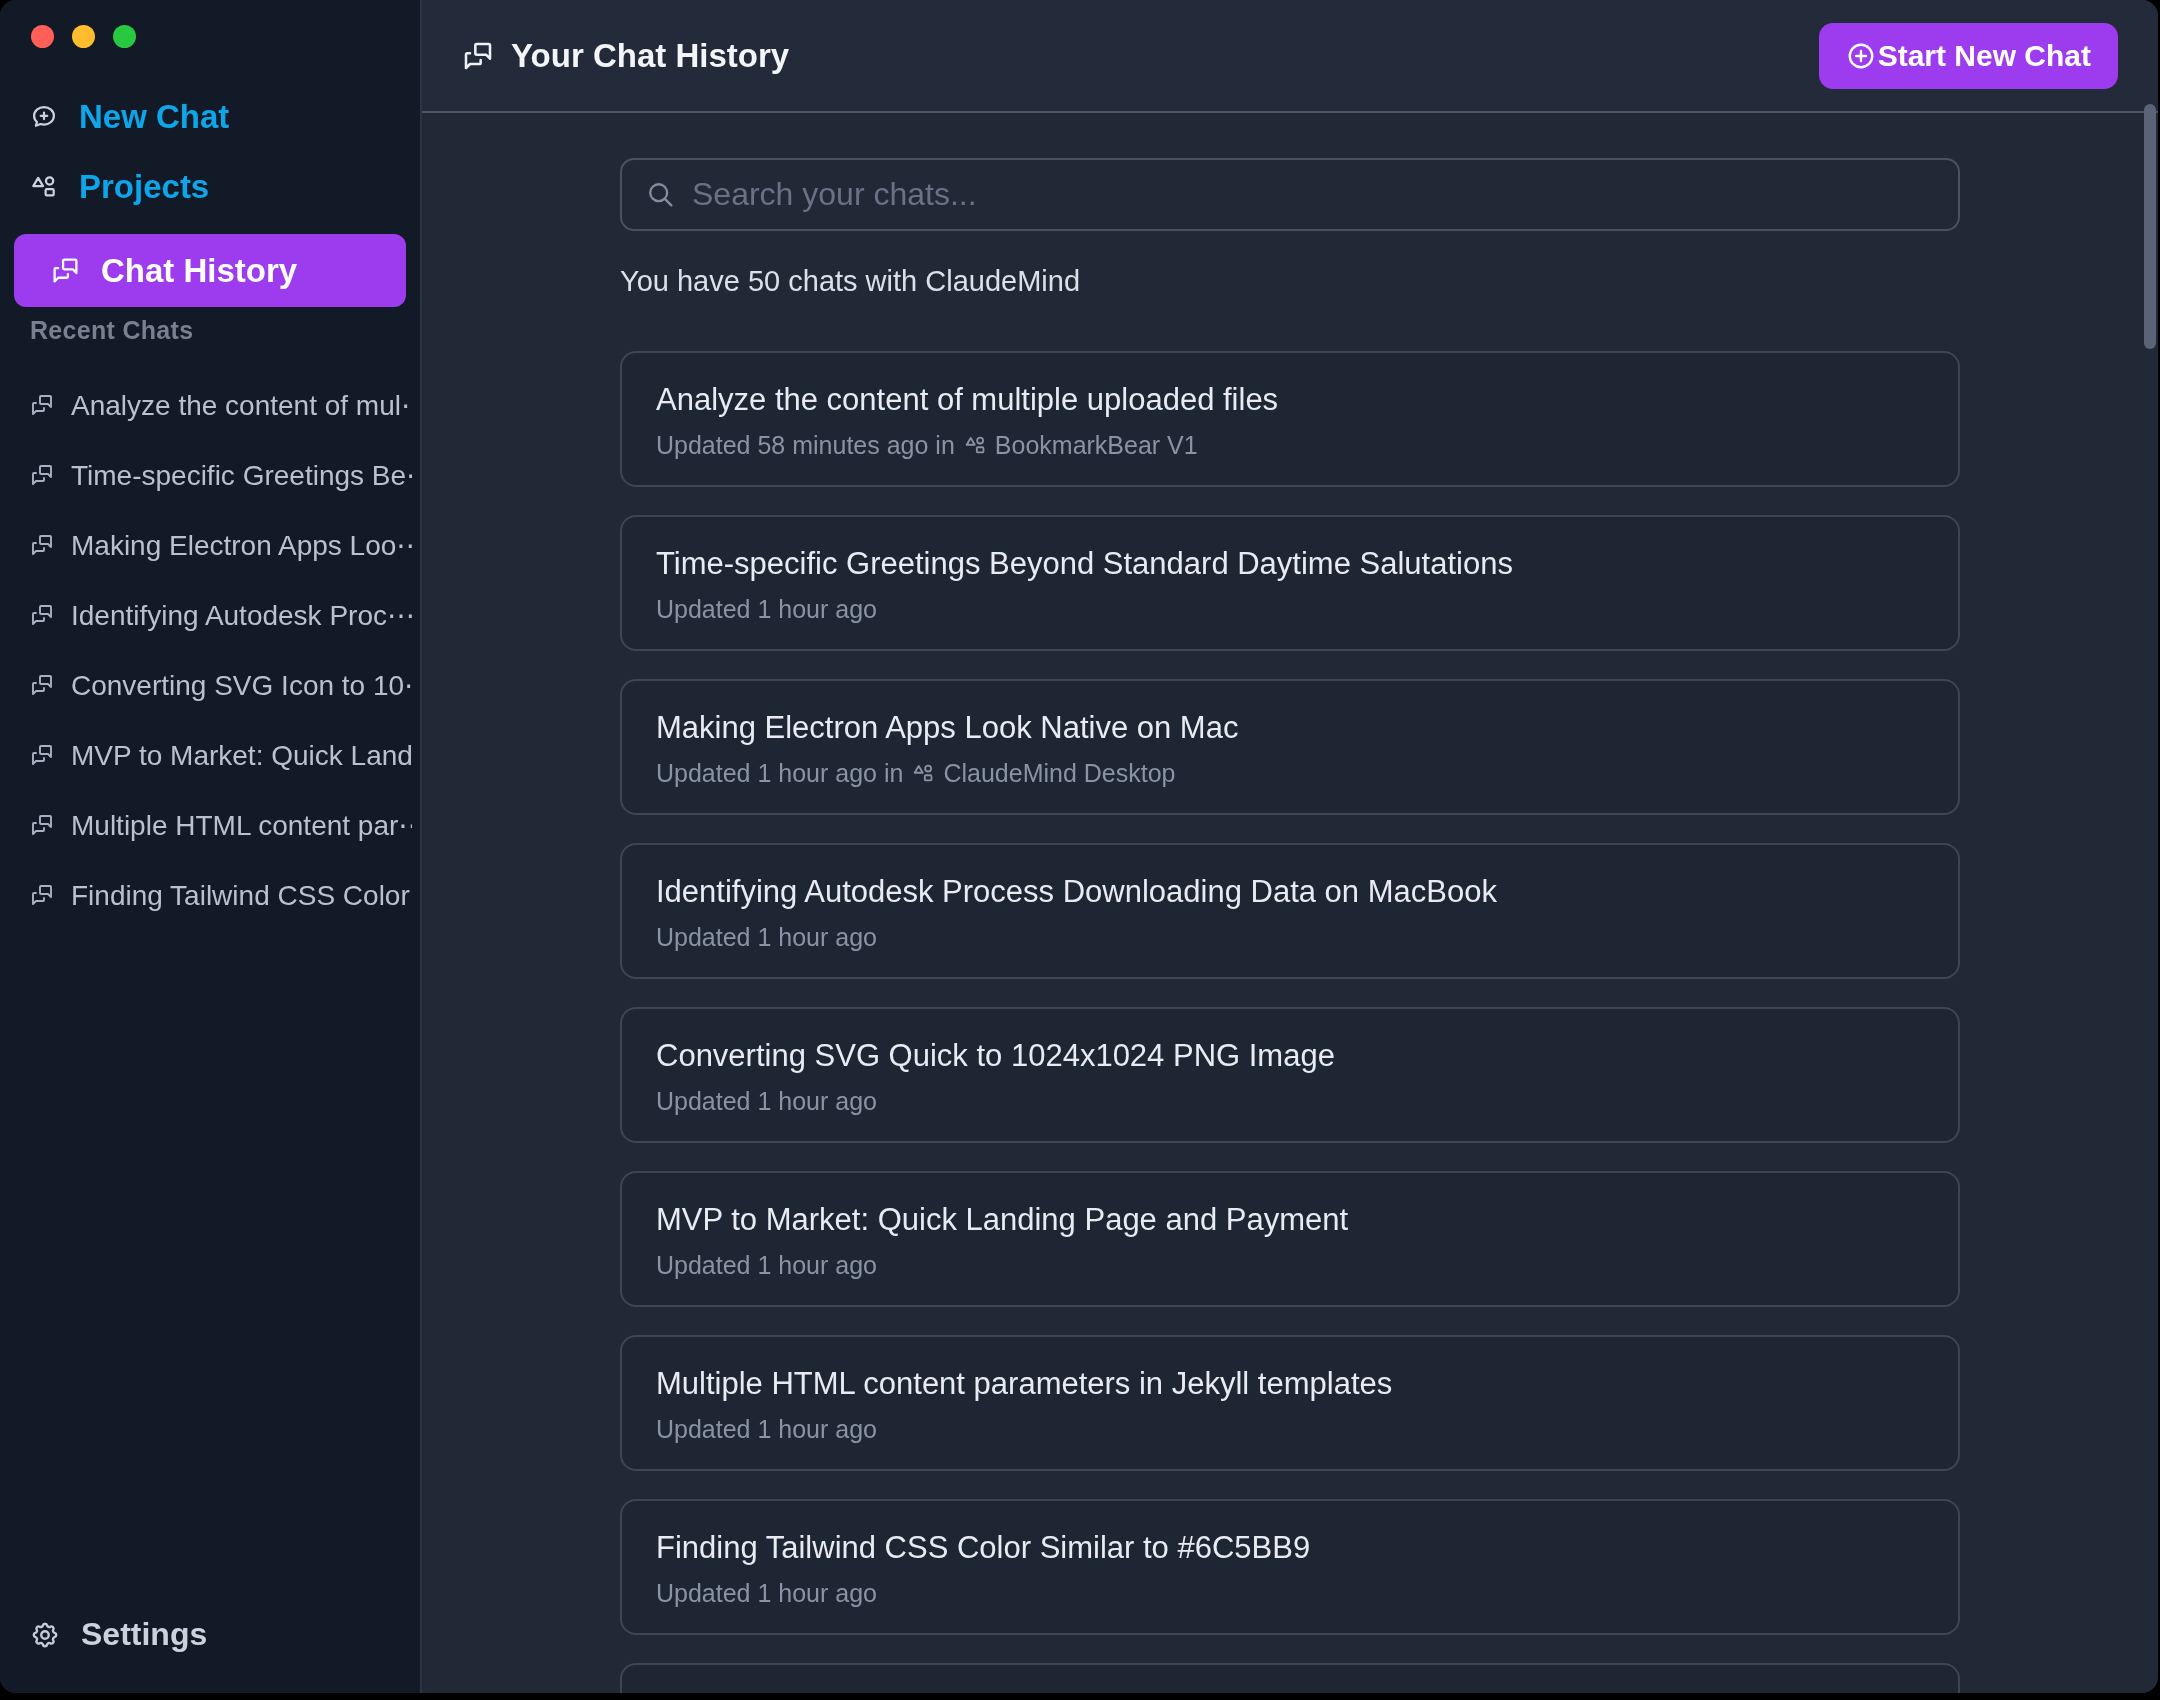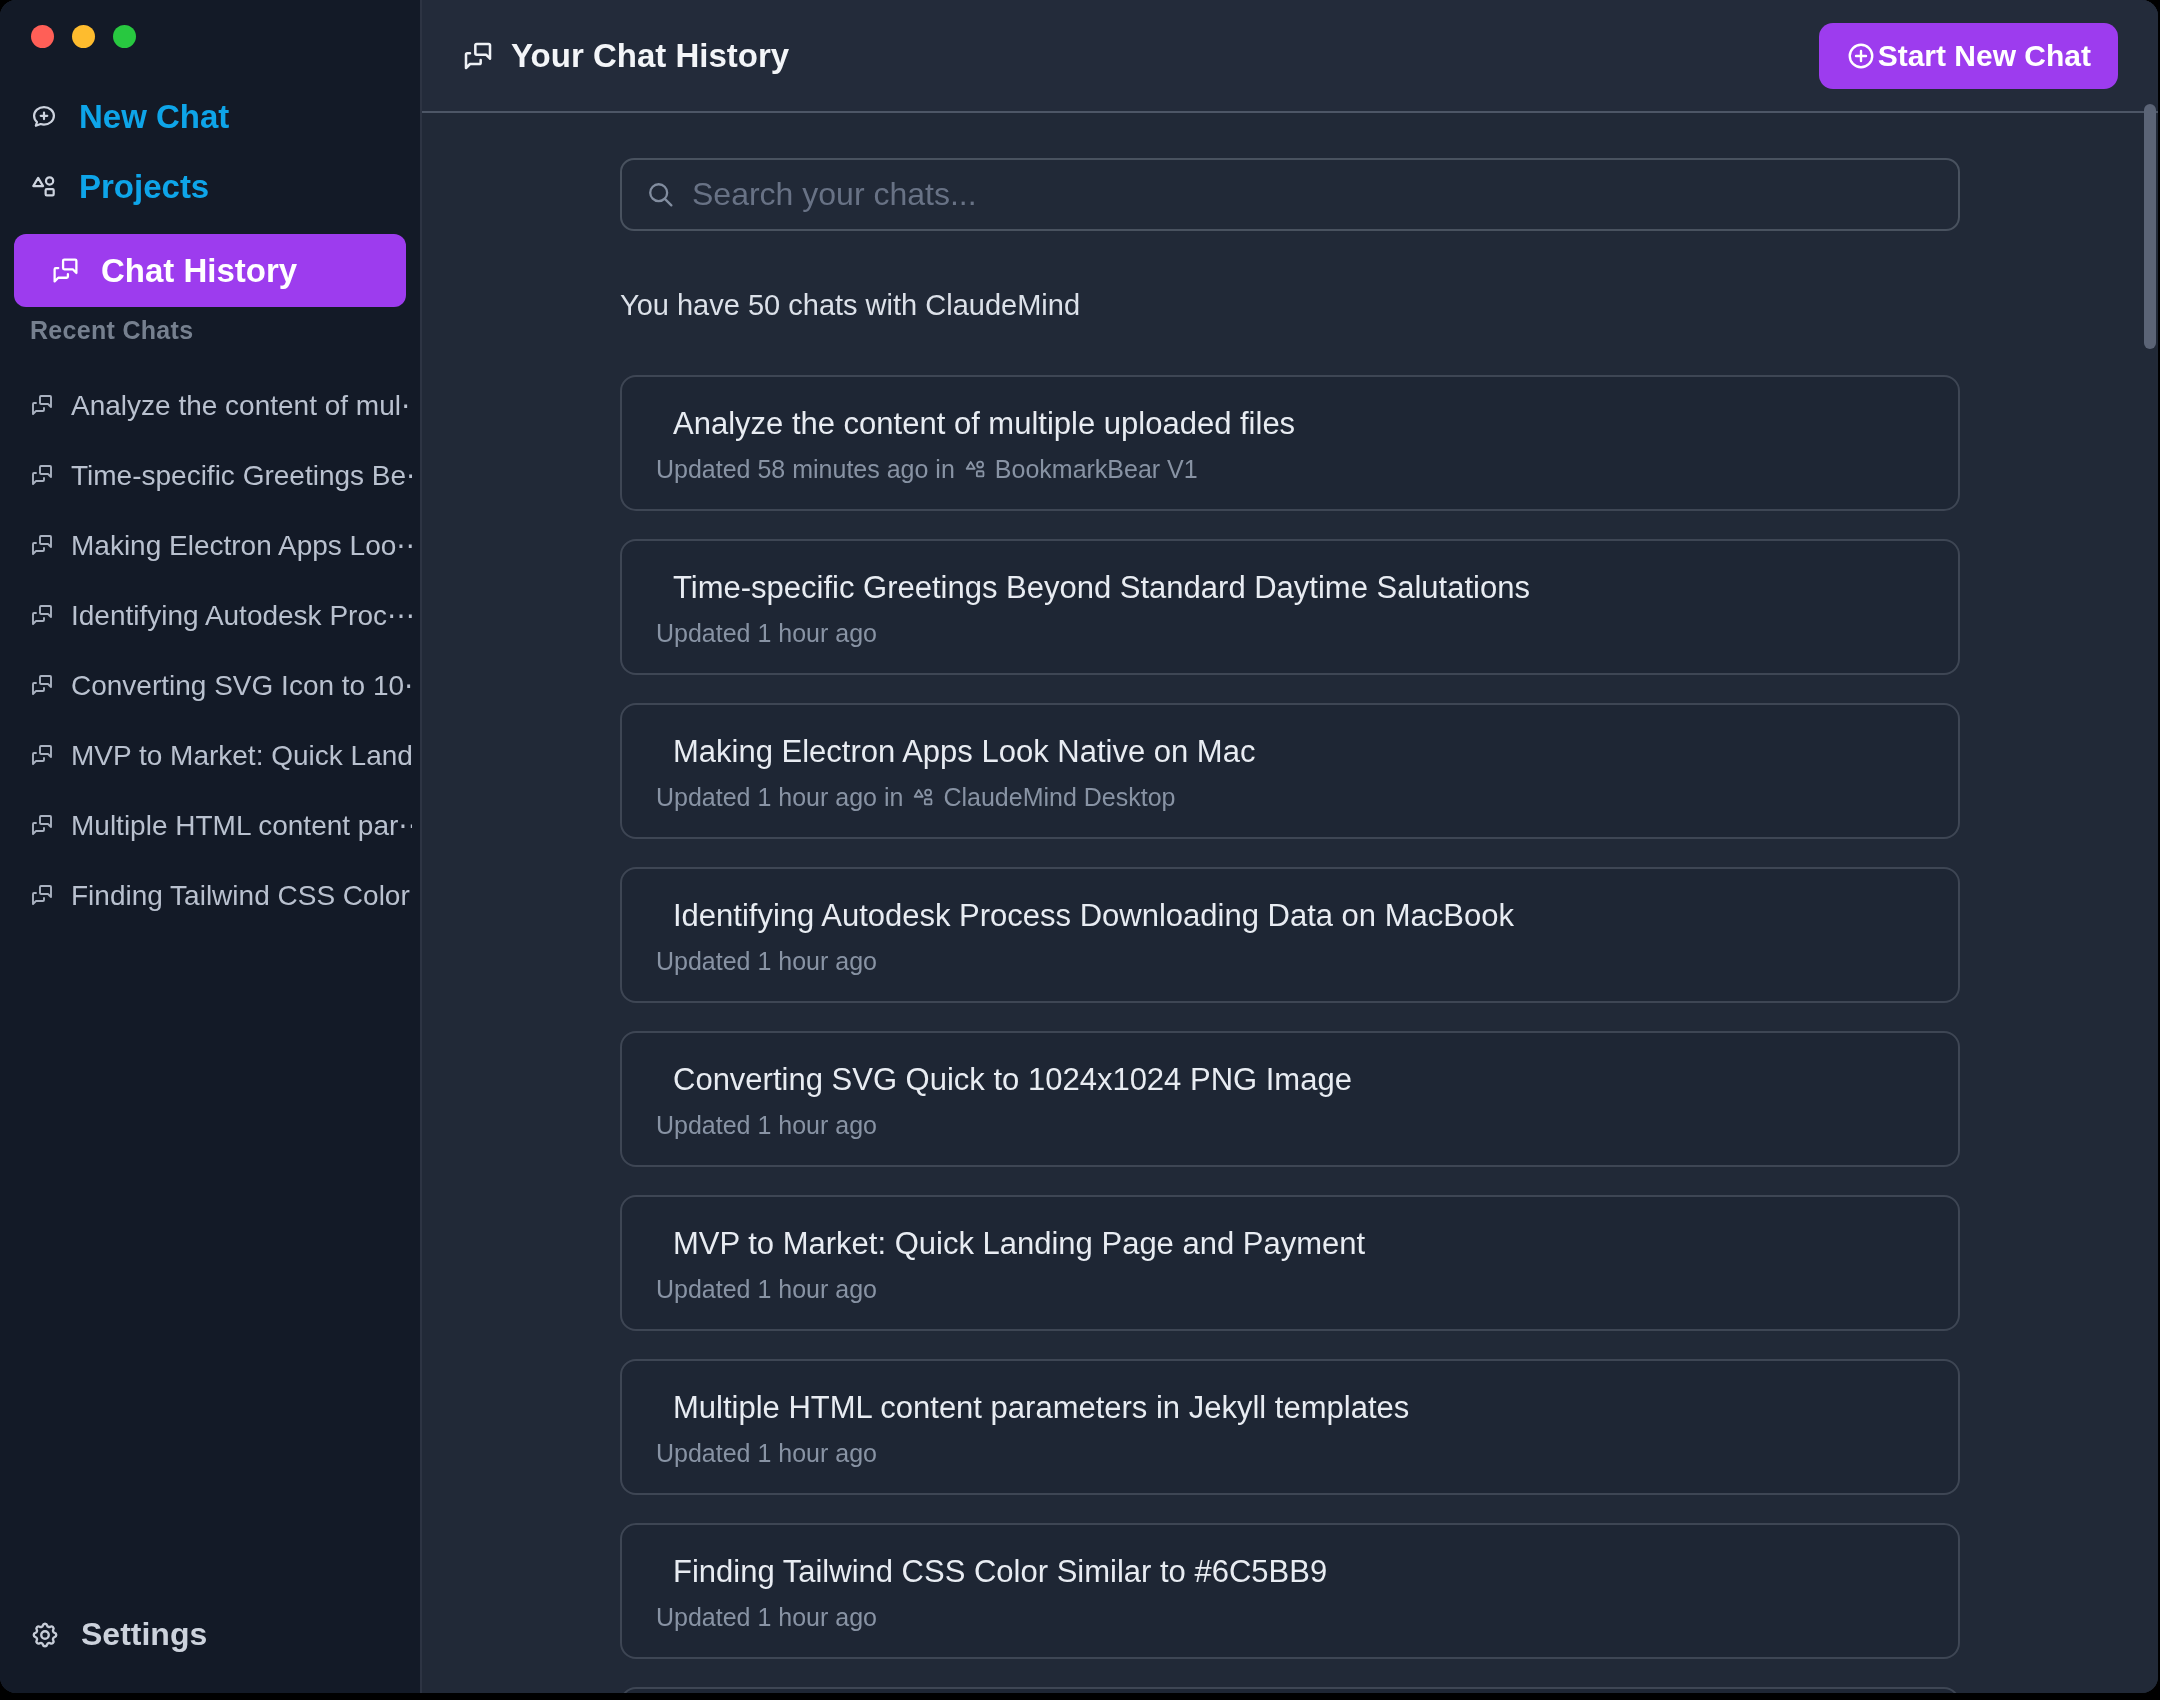--- a/index.html
+++ b/index.html
@@ -57,28 +57,28 @@
   .content { position: relative; height: calc(100% - 113px); overflow: hidden; }
 
   .search-box { width: 1340px; height: 73px; margin: 45px auto 0;
     border: 2px solid #49525f; border-radius: 14px; display: flex; align-items: center;
     padding: 0 24px; gap: 17px; }
   .search-box .ic { color: #828d9f; flex: 0 0 auto; }
   .search-box input { flex: 1; background: transparent; border: none; outline: none;
     font-family: inherit; font-size: 32px; color: #dfe4ec; }
   .search-box input::placeholder { color: #68versions7285; color: #687285; opacity: 1; }
 
-  .summary { width: 1340px; margin: 56px auto 0; font-size: 29px; line-height: 36px;
+  .summary { width: 1340px; margin: 32px auto 0; font-size: 29px; line-height: 36px;
     color: #dce1e9; }
 
   .cards { width: 1340px; margin: 52px auto 0; }
   .card { height: 136px; border: 2px solid #3e4654; border-radius: 16px;
     background: #1e2634; margin-bottom: 28px; padding: 27px 34px 0; overflow: hidden; }
   .card-title { font-size: 31px; font-weight: 500; color: #e8ecf2; line-height: 40px;
-    white-space: nowrap; overflow: hidden; margin-left: 17px; }
+    white-space: nowrap; overflow: hidden; }
   .card-meta { margin-top: 10px; display: flex; align-items: center; gap: 9px;
     font-size: 25px; color: #8893a4; line-height: 30px; }
   .proj { display: inline-flex; align-items: center; gap: 8px; color: #8893a4; }
   .proj .ic { color: #8893a4; }
   .card-partial { margin-bottom: 0; }
 
   .scroll-thumb { position: absolute; top: 104px; right: 2px; width: 12px;
     height: 245px; border-radius: 6px; background: #5b6476; }
 
   

